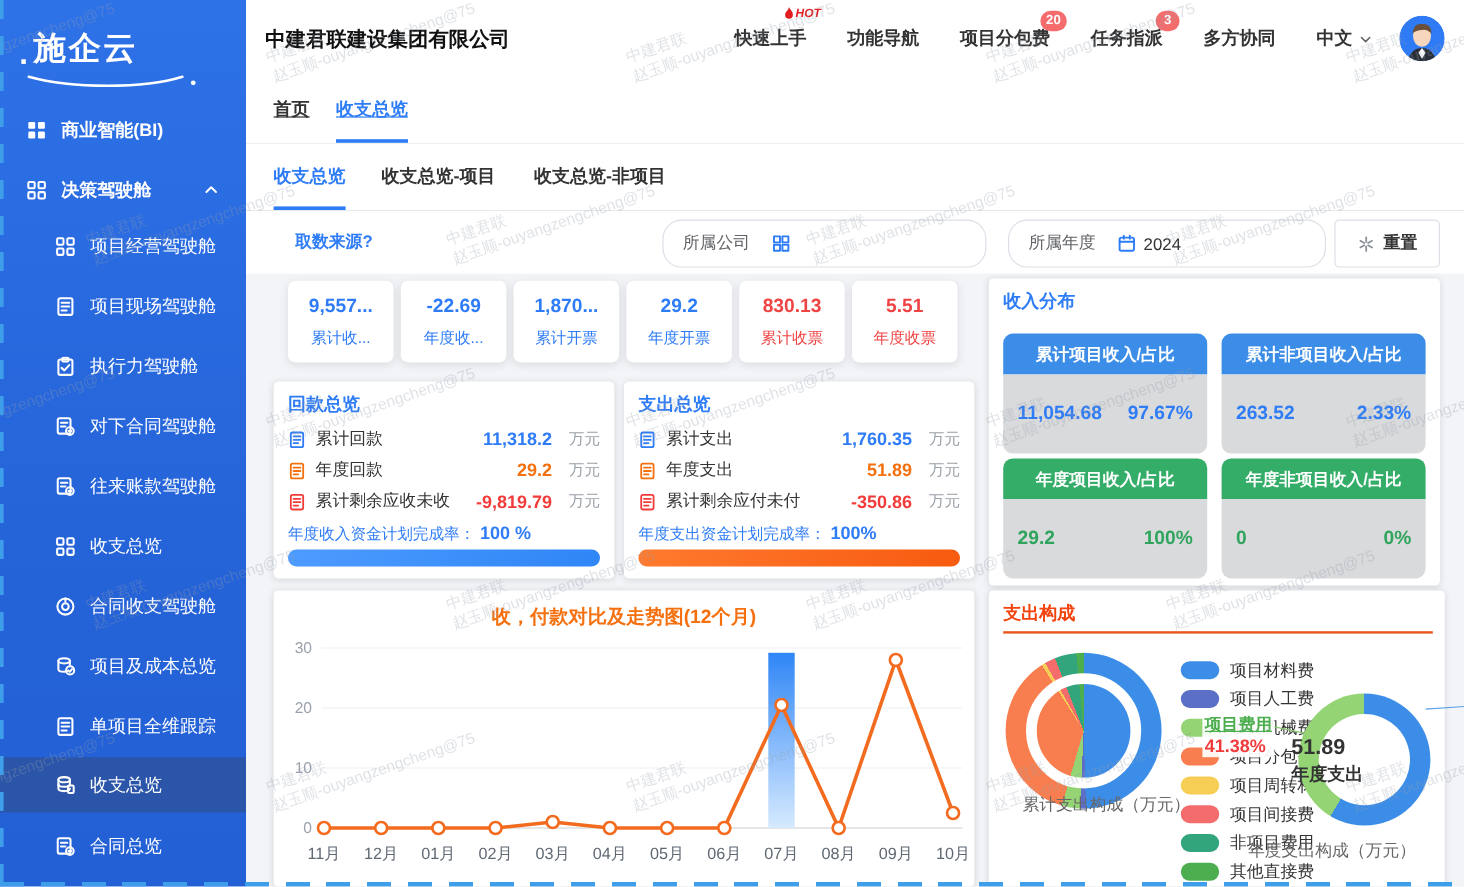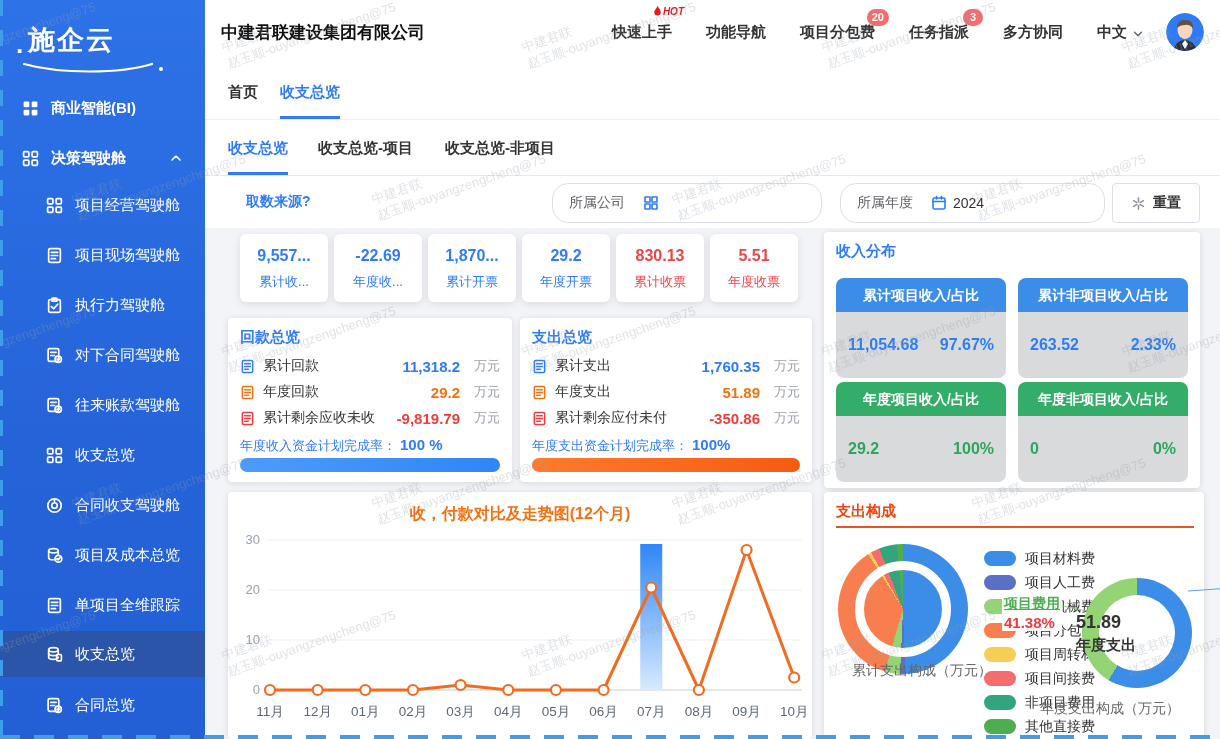--- a/index.html
+++ b/index.html
@@ -31,21 +31,21 @@
   .badge { position:absolute; top:-14px; right:-14px; background:#F56C6C; color:#fff; font-size:11px; font-weight:bold;
     min-width:20px; height:17px; line-height:17px; text-align:center; border-radius:9px; padding:0 5px; }
   .hot { position:absolute; top:-18px; right:-12px; color:#E02020; font-size:10px; font-weight:bold; font-style:italic; display:flex; align-items:center; }
   .hot svg { width:13px; height:13px; margin-right:-1px; }
   .lang { display:flex; align-items:center; gap:5px; font-size:15px; color:#333; font-weight:600; margin-left:34px; cursor:pointer; }
   .lang .chev-d { width:12px; height:12px; color:#666; }
   .avatar { width:38px; height:38px; border-radius:50%; margin-left:22px; overflow:hidden; cursor:pointer; flex:0 0 38px; }
 
   
   .tabrow1 { position:absolute; left:205px; top:64px; width:1015px; height:56px; background:#fff; border-bottom:1px solid #EEF0F2; }
-  .tab1 { position:absolute; top:0; height:55px; line-height:55px; font-size:15px; font-weight:600; color:#333; cursor:pointer; }
+  .tab1 { position:absolute; top:0; height:55px; line-height:55px; font-size:15px; font-weight:600; color:#333; cursor:pointer;text-decoration:underline; }
   .tab1.active { color:#2E7CF6; border-bottom:3px solid #2E7CF6; }
   .tabrow2 { position:absolute; left:205px; top:120px; width:1015px; height:56px; background:#fff; border-bottom:1px solid #E6E8EB; }
   .tab2 { position:absolute; top:0; height:55px; line-height:55px; font-size:15px; font-weight:bold; color:#333; cursor:pointer; }
   .tab2.active { color:#2E7CF6; border-bottom:3px solid #2E7CF6; }
 
   
   .filterrow { position:absolute; left:205px; top:176px; width:1015px; height:52px; background:#fff; }
   .source-link { position:absolute; left:41px; top:17px; font-size:14px; font-weight:bold; color:#2E7CF6; cursor:pointer; }
   .sel-box { position:absolute; top:7px; height:40px; border:1px solid #DCDFE6; border-radius:16px; background:#fff;
     display:flex; align-items:center; font-size:14px; color:#606266; cursor:pointer; }

